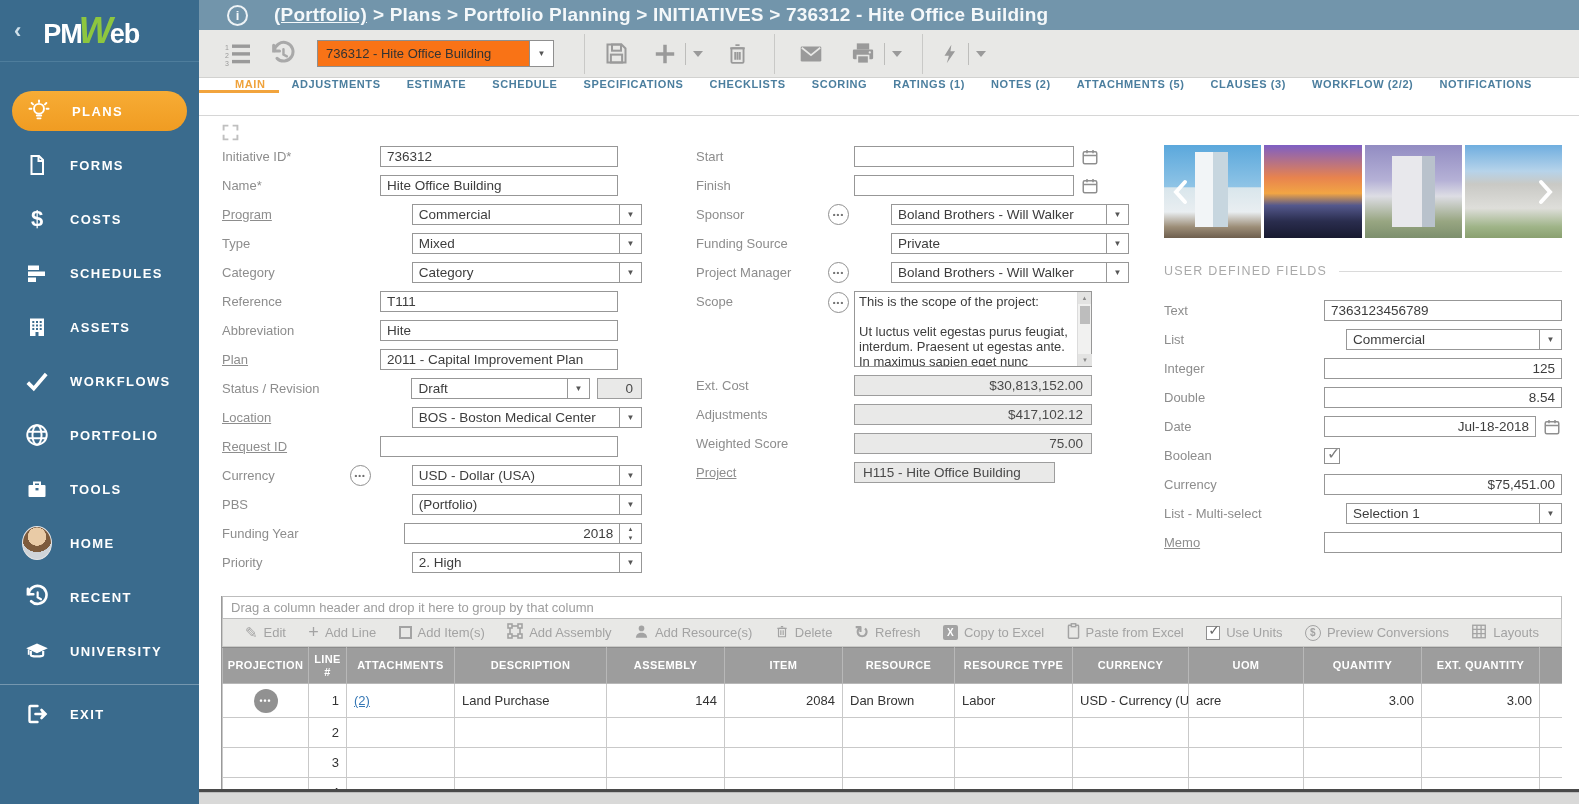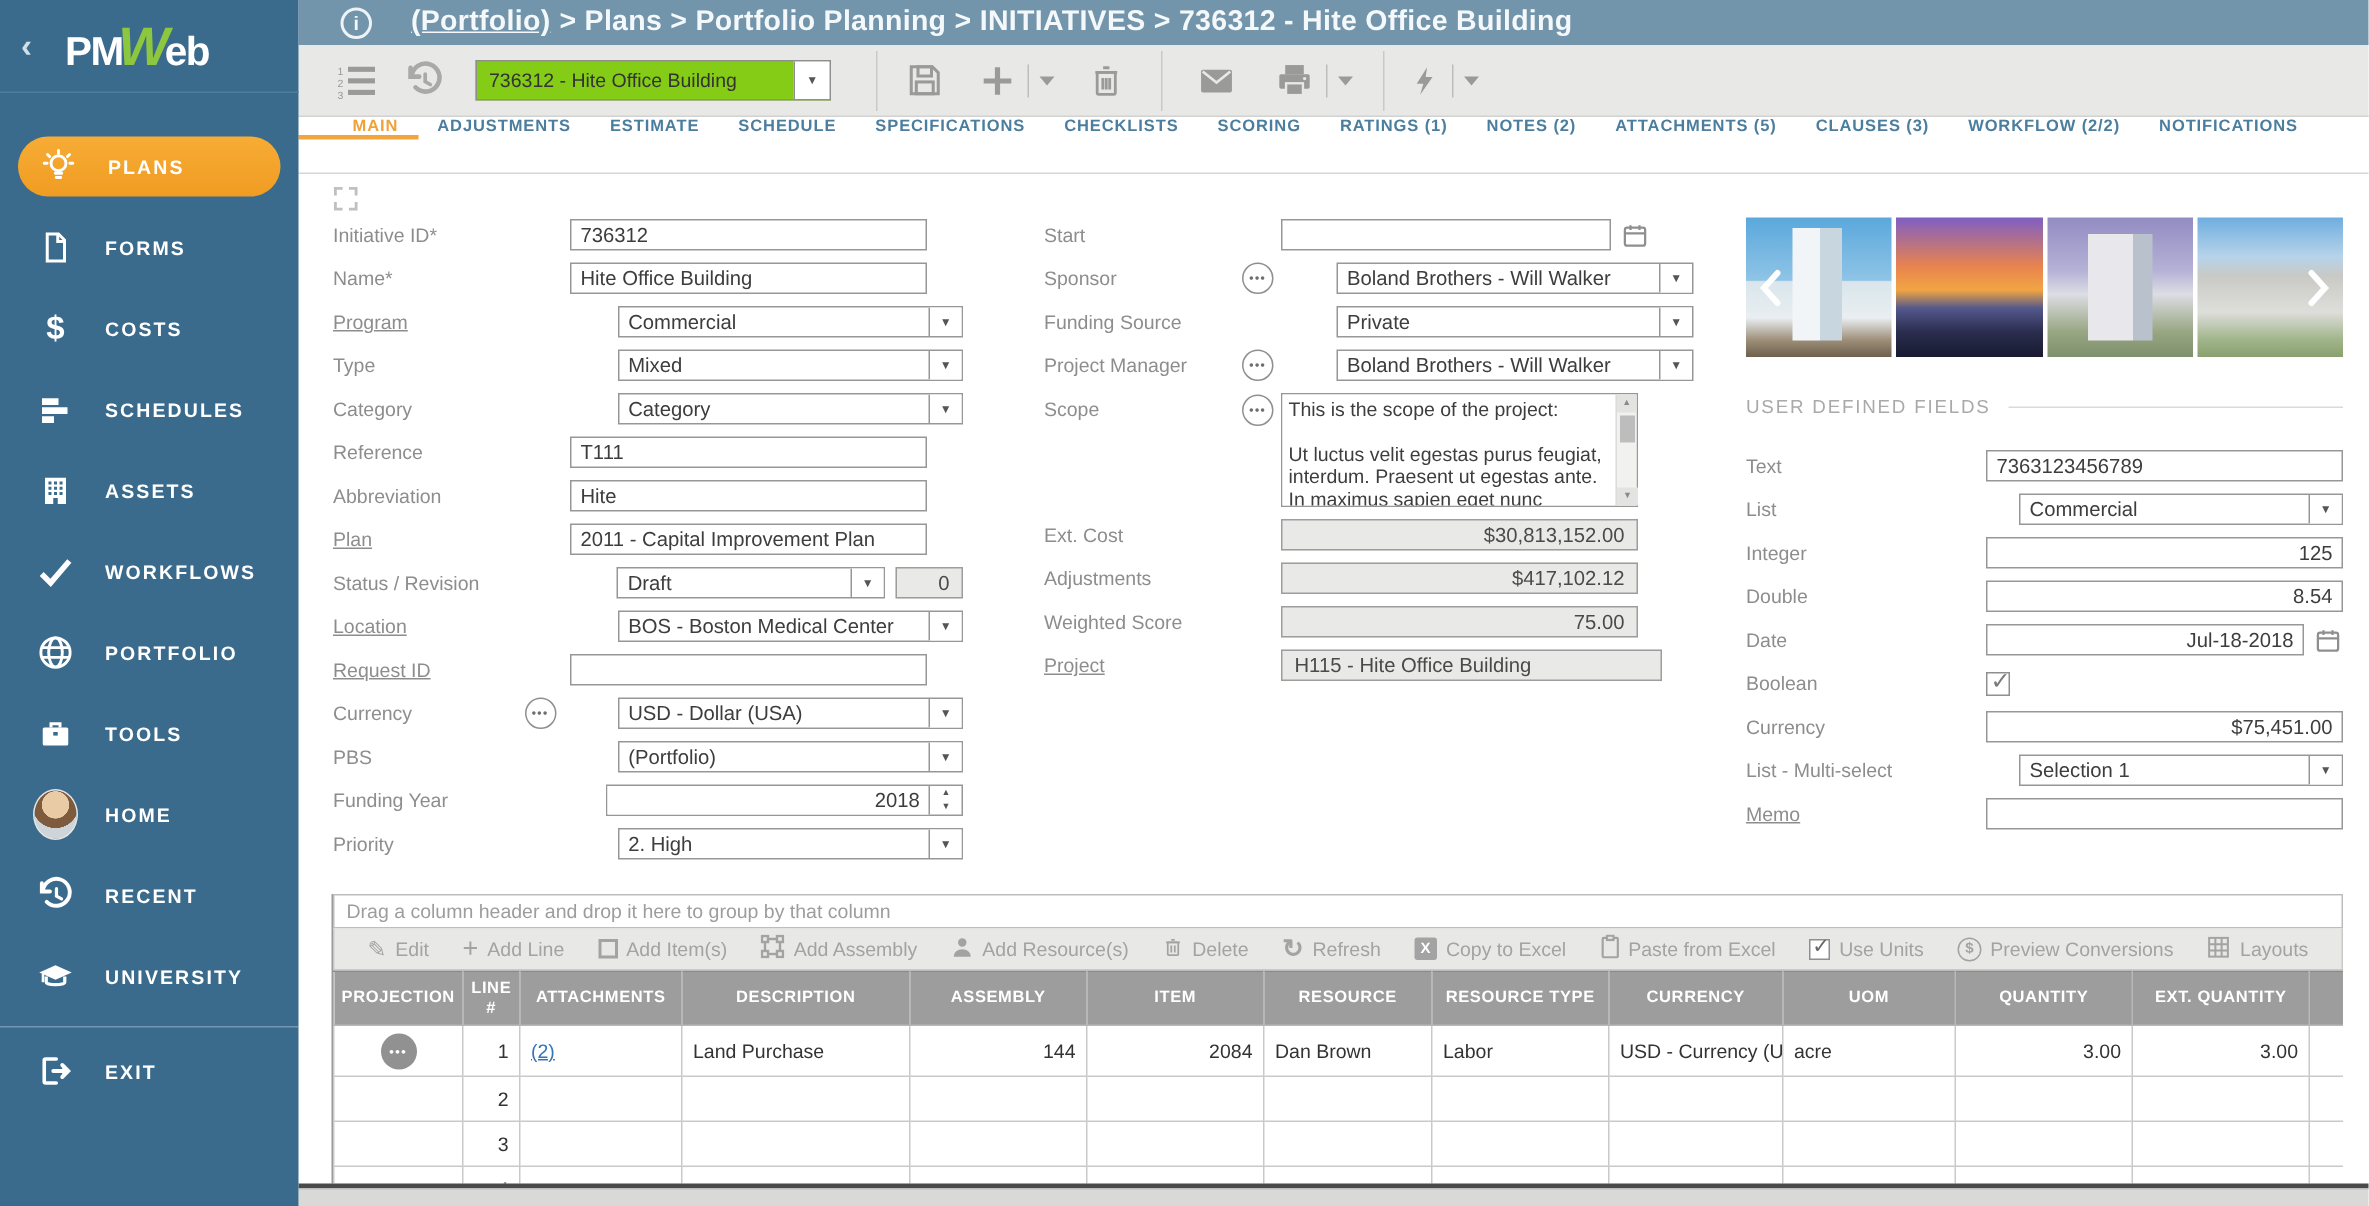--- a/index.html
+++ b/index.html
@@ -30,21 +30,21 @@
     display:flex; align-items:center; color:#f4f8fa; }
   #info-icon { width:21px; height:21px; border:2px solid #eef3f6; border-radius:50%; display:flex;
     align-items:center; justify-content:center; font-size:13px; font-weight:700; margin-left:28px; cursor:pointer; }
   #breadcrumb { margin-left:26px; font-size:19px; font-weight:600; letter-spacing:.2px; white-space:nowrap; }
   #breadcrumb .bc-link { text-decoration:underline; cursor:pointer; margin-right:6px; }
 
   #toolbar { position:absolute; left:199px; top:30px; width:1380px; height:48px; background:#E8E8E6;
     border-bottom:1px solid #d2d2d0; display:flex; align-items:center; }
   .tb-ico { display:flex; align-items:center; justify-content:center; cursor:pointer; }
   .vsep { width:1px; height:40px; background:#c9c9c7; }
-  #record-select { margin-left:20px; width:237px; height:27px; background:#84cc16; border:1px solid #8f8f8f;
+  #record-select { margin-left:20px; width:237px; height:27px; background:#f97316; border:1px solid #8f8f8f;
     display:flex; align-items:stretch; cursor:pointer; }
   #record-select .rs-text { flex:1; font-size:13px; color:#333; display:flex; align-items:center; padding-left:8px; white-space:nowrap; overflow:hidden; }
   .dd-btn { width:24px; border-left:1px solid #8f8f8f; display:flex; align-items:center; justify-content:center;
     font-size:8px; color:#555; background:#fff; }
   .caret-grp { display:flex; align-items:center; border-left:1px solid #bdbdbb; padding-left:7px; margin-left:7px; height:22px; cursor:pointer; }
   .caret-tri { width:0; height:0; border-left:5px solid transparent; border-right:5px solid transparent; border-top:6px solid #9a9a9a; }
 
   
   #tabs { position:absolute; left:199px; top:78px; width:1380px; height:38px; background:#fff;
     border-bottom:1px solid #d6d6d6; display:flex; align-items:flex-start; }
@@ -479,20 +479,31 @@
         <span class="dotwrap"></span>
         <input class="tinput" style="width: 220px;" value="">
         <span class="cal-btn">
           <svg width="18" height="18" viewBox="0 0 24 24" fill="none" stroke="#8f8f8f" stroke-width="2">
             <rect x="3" y="5" width="18" height="16" rx="2"></rect>
             <path d="M8 2.8V7M16 2.8V7M3 10h18"></path>
           </svg>
         </span>
       </div>
     <div class="frow">
+        <span class="flabel short">Finish</span>
+        <span class="dotwrap"></span>
+        <input class="tinput" style="width: 220px;" value="">
+        <span class="cal-btn">
+          <svg width="18" height="18" viewBox="0 0 24 24" fill="none" stroke="#8f8f8f" stroke-width="2">
+            <rect x="3" y="5" width="18" height="16" rx="2"></rect>
+            <path d="M8 2.8V7M16 2.8V7M3 10h18"></path>
+          </svg>
+        </span>
+      </div>
+    <div class="frow">
         <span class="flabel short">Sponsor</span>
         <span class="dotwrap">
           <span class="dots-btn">•••</span>
         </span>
         <div class="tselect">
           <span class="sel-text">Boland Brothers - Will Walker</span>
           <span class="dd-btn">▼</span>
         </div>
       </div>
     <div class="frow">
@@ -538,21 +549,21 @@
         <div class="tread ralign" style="width:238px">$417,102.12</div>
       </div>
     <div class="frow">
         <span class="flabel">Weighted Score</span>
         <div class="tread ralign" style="width:238px">75.00</div>
       </div>
     <div class="frow">
         <span class="flabel">
           <span class="link">Project</span>
         </span>
-        <div class="tread" style="width:254px">H115 - Hite Office Building</div>
+        <div class="tread" style="width:201px">H115 - Hite Office Building</div>
       </div>
   </div>
 
   <div id="carousel">
     <div class="car-img i1"></div>
     <div class="car-img i2"></div>
     <div class="car-img i3"></div>
     <div class="car-img i4"></div>
     <span class="car-nav left"><svg width="16" height="26" viewBox="0 0 16 26" fill="none" stroke="#fff" stroke-width="4" stroke-linecap="round">
           <path d="M13 3L4 13l9 10"></path>

